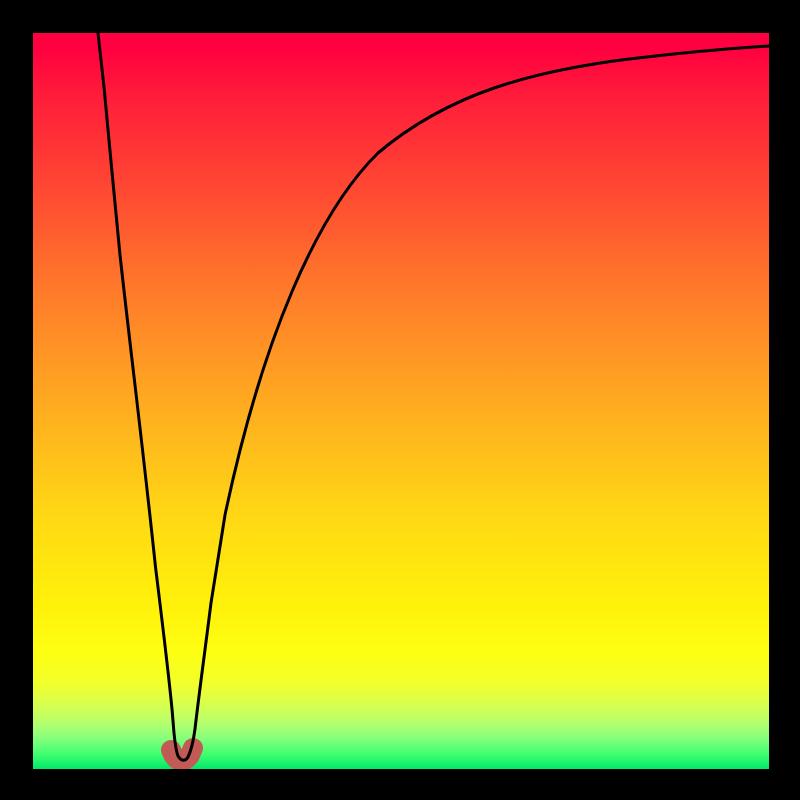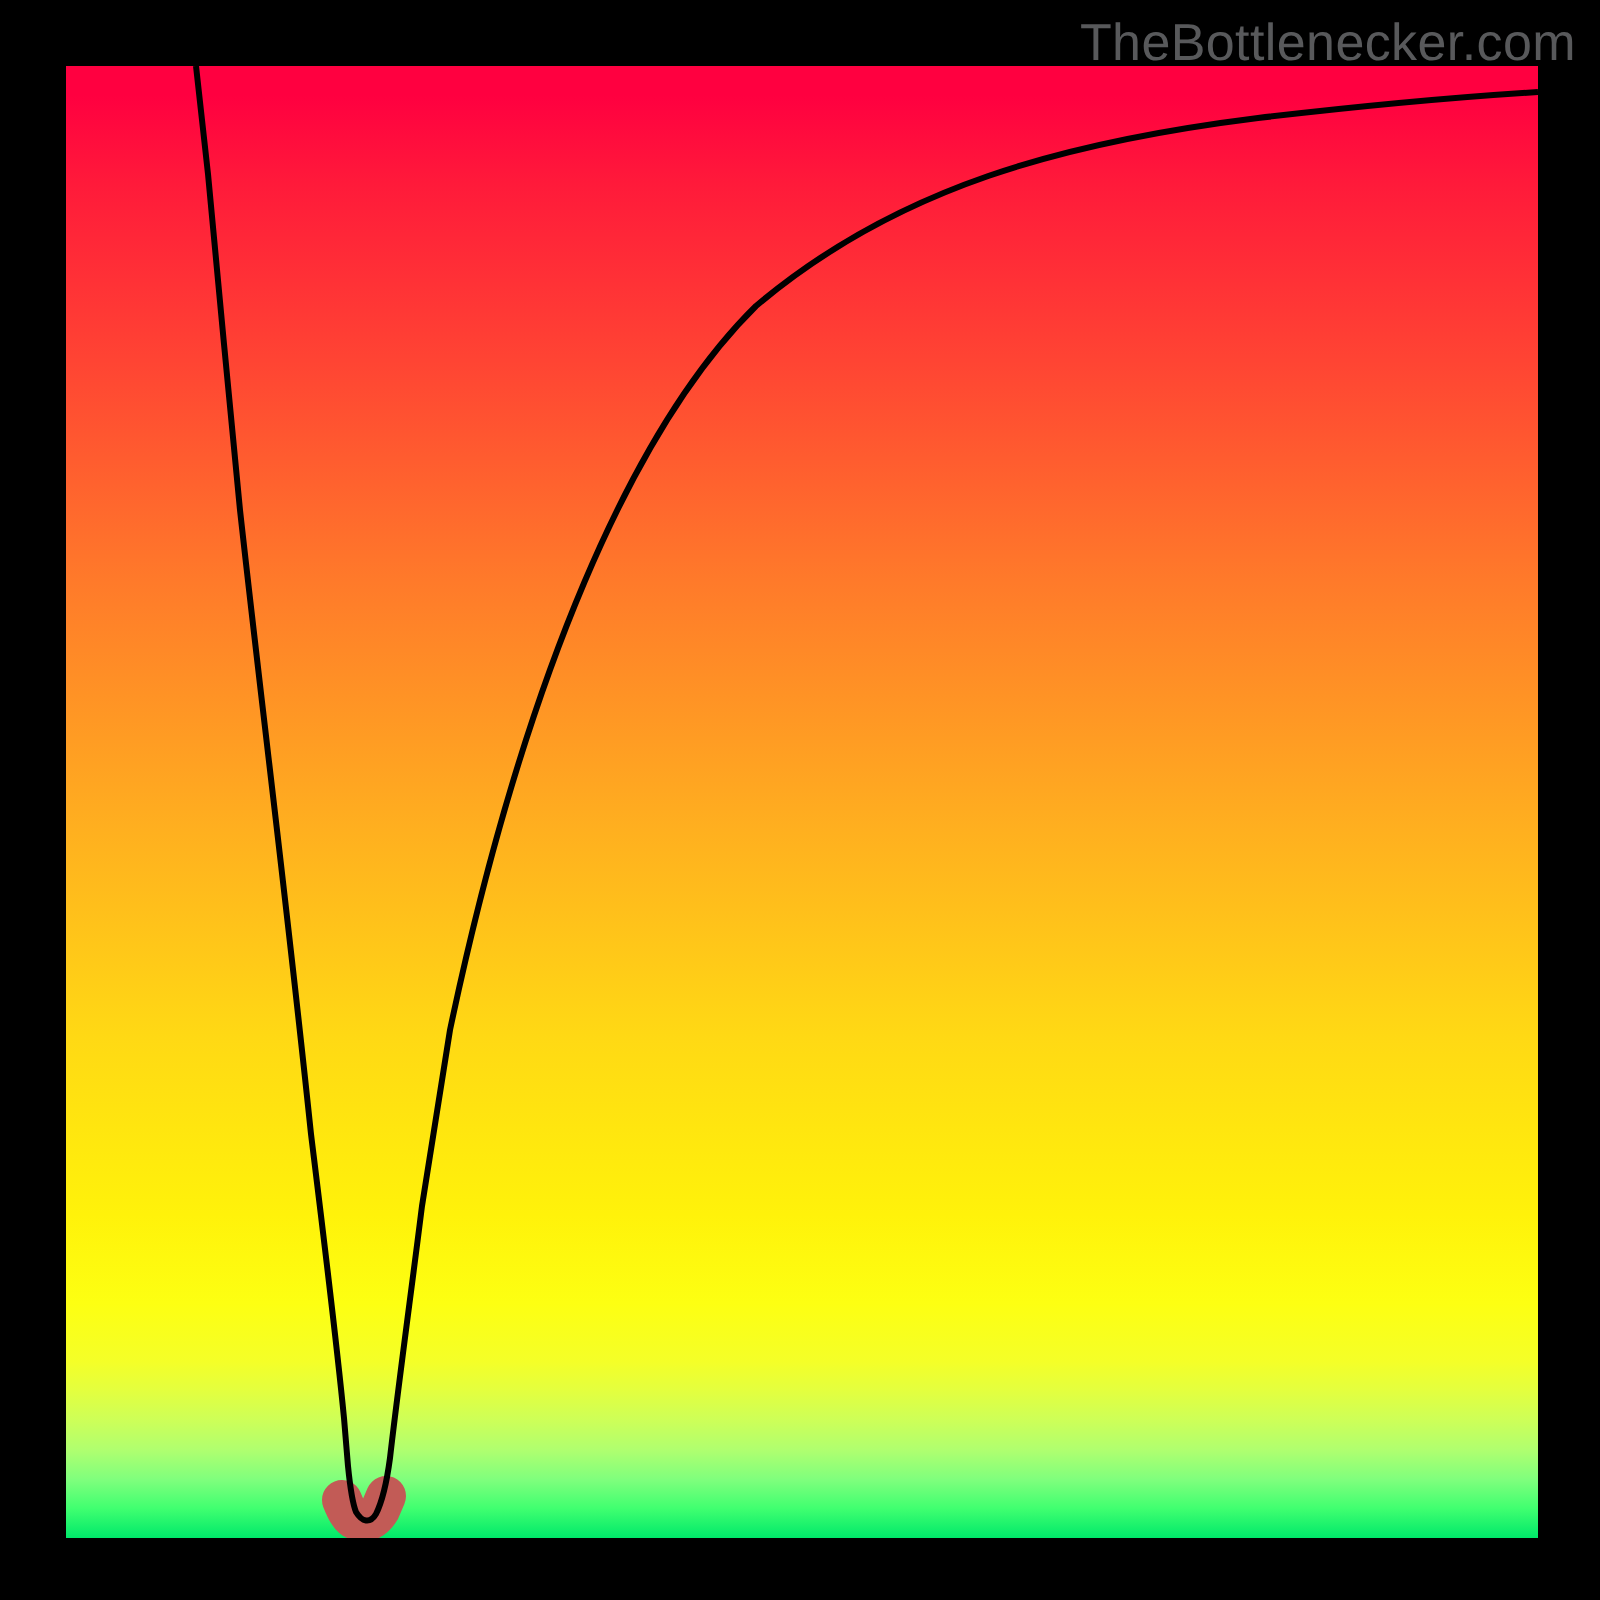--- a/index.html
+++ b/index.html
@@ -77,21 +77,20 @@
     stroke: #c25b56;
     stroke-width: 20;
     stroke-linecap: round;
     stroke-linejoin: round;
   }
 </style>
 </head>
 <body>
 
 <div class="outer">
-  <div class="watermark">TheBottlenecker.com</div>
 
   <div class="plot-wrap">
     <div class="gradient-bg"></div>
     <svg class="curve" viewBox="0 0 736 736" preserveAspectRatio="none">
       <path class="highlight" d="M 138 717 C 140 722 142 726 145 727 C 150 729 154 727 157 722 L 160 715"></path>
       <path class="main" d="M 65 0 L 71 54 L 79 139 L 87 222 C 99 330 110 415 122.5 534 C 130 595 135 635 139 676 L 141 700 C 142 710 143 718 145 723 C 148 728 152 729 155 724 C 158 718 160 711 162 696 C 166 661 173 610 178 570 L 192 482 C 229 307 283 181 345 120 C 416 60 500 38 596 26 C 664 18 720 14 736 13"></path>
     </svg>
   </div>
 </div>
 

